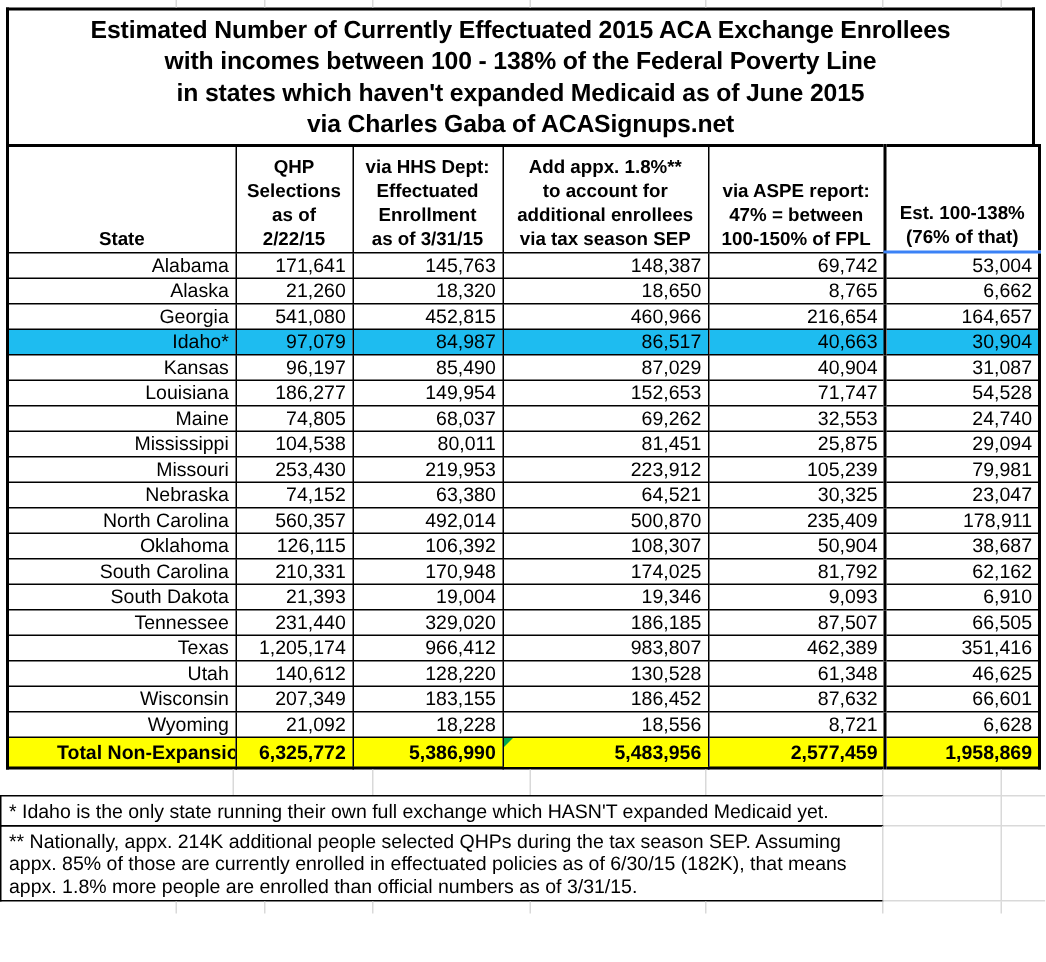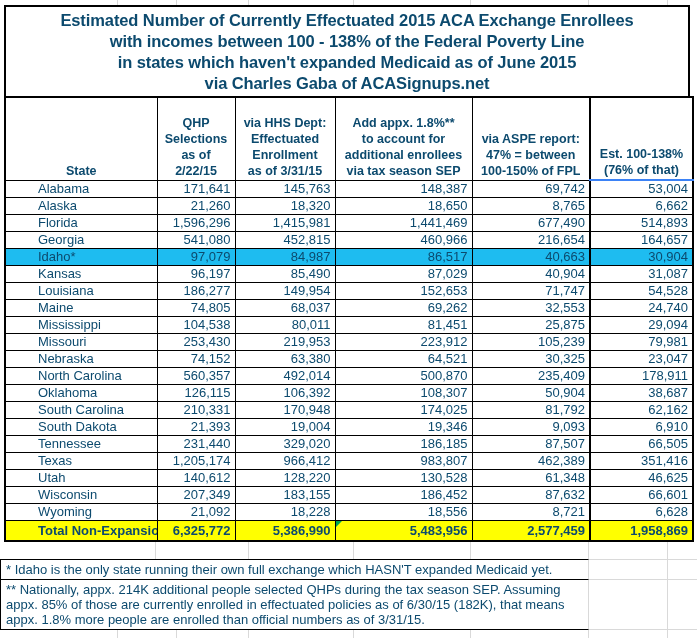--- a/index.html
+++ b/index.html
@@ -1,45 +1,45 @@
 <!DOCTYPE html>
 <html><head>
 <meta charset="utf-8">
 <style>
   html,body{margin:0;padding:0;background:#fff;}
   #root{
     position:relative;width:697px;height:641px;background:#fff;
-    font-family:"Liberation Sans", sans-serif;color:#0c4a6e;overflow:hidden;
+    font-family:"Liberation Sans", sans-serif;color:#000000;overflow:hidden;
     --hl:#1ebcf0; --total:#ffff00; --tri:#00a651; --grid:#d9d9d9;
   }
   .strip{position:relative;width:697px;}
   .top-strip{height:5px;}
   .gap-strip{height:17px;}
   .bottom-strip{height:8px;}
   .vline{position:absolute;top:0;bottom:0;width:1px;background:var(--grid);}
 
   .title-box{
     margin-left:4px;width:686px;box-sizing:border-box;
     border:2px solid #000;border-bottom:none;
     text-align:center;font-weight:bold;font-size:16.5px;line-height:21px;
     padding:3px 0 2px 0;letter-spacing:-0.1px;
   }
 
   table{margin-left:4px;border-collapse:collapse;table-layout:fixed;width:688px;}
   table, th, td{border:1px solid #000;}
   table{border-width:2px;}
   th{
     font-weight:bold;vertical-align:bottom;text-align:center;
-    font-size:12.5px;line-height:16px;height:68px;padding:12px 1px 1px 1px;
+    font-size:12.5px;line-height:16px;height:68px;padding:0 1px 1px 1px;
     white-space:nowrap;overflow:hidden;margin-left:32px;
   }
   td{font-size:13px;padding:0 4px;white-space:nowrap;overflow:hidden;}
   tbody td{height:16px;line-height:16px;}
   td.num{text-align:right;}
-  td.state{text-align:left;padding-left:32px;}
+  td.state{text-align:right;padding-left:32px;}
   tr.highlight td{background:var(--hl);}
   tfoot td{background:var(--total);font-weight:bold;height:19px;line-height:19px;}
   th:last-child, td:last-child{border-left:2px solid #000;}
   th:last-child{border-bottom:2px solid #3b82f6;}
   td.flag{position:relative;}
   .triangle{
     position:absolute;left:0;top:0;width:0;height:0;
     border-top:6px solid var(--tri);border-right:6px solid transparent;
   }
 
@@ -129,28 +129,20 @@
         </tr>
         <tr>
           <td class="state">Alaska</td>
           <td class="num">21,260</td>
           <td class="num">18,320</td>
           <td class="num">18,650</td>
           <td class="num">8,765</td>
           <td class="num">6,662</td>
         </tr>
         <tr>
-          <td class="state">Florida</td>
-          <td class="num">1,596,296</td>
-          <td class="num">1,415,981</td>
-          <td class="num">1,441,469</td>
-          <td class="num">677,490</td>
-          <td class="num">514,893</td>
-        </tr>
-        <tr>
           <td class="state">Georgia</td>
           <td class="num">541,080</td>
           <td class="num">452,815</td>
           <td class="num">460,966</td>
           <td class="num">216,654</td>
           <td class="num">164,657</td>
         </tr>
         <tr class="highlight">
           <td class="state">Idaho*</td>
           <td class="num">97,079</td>

